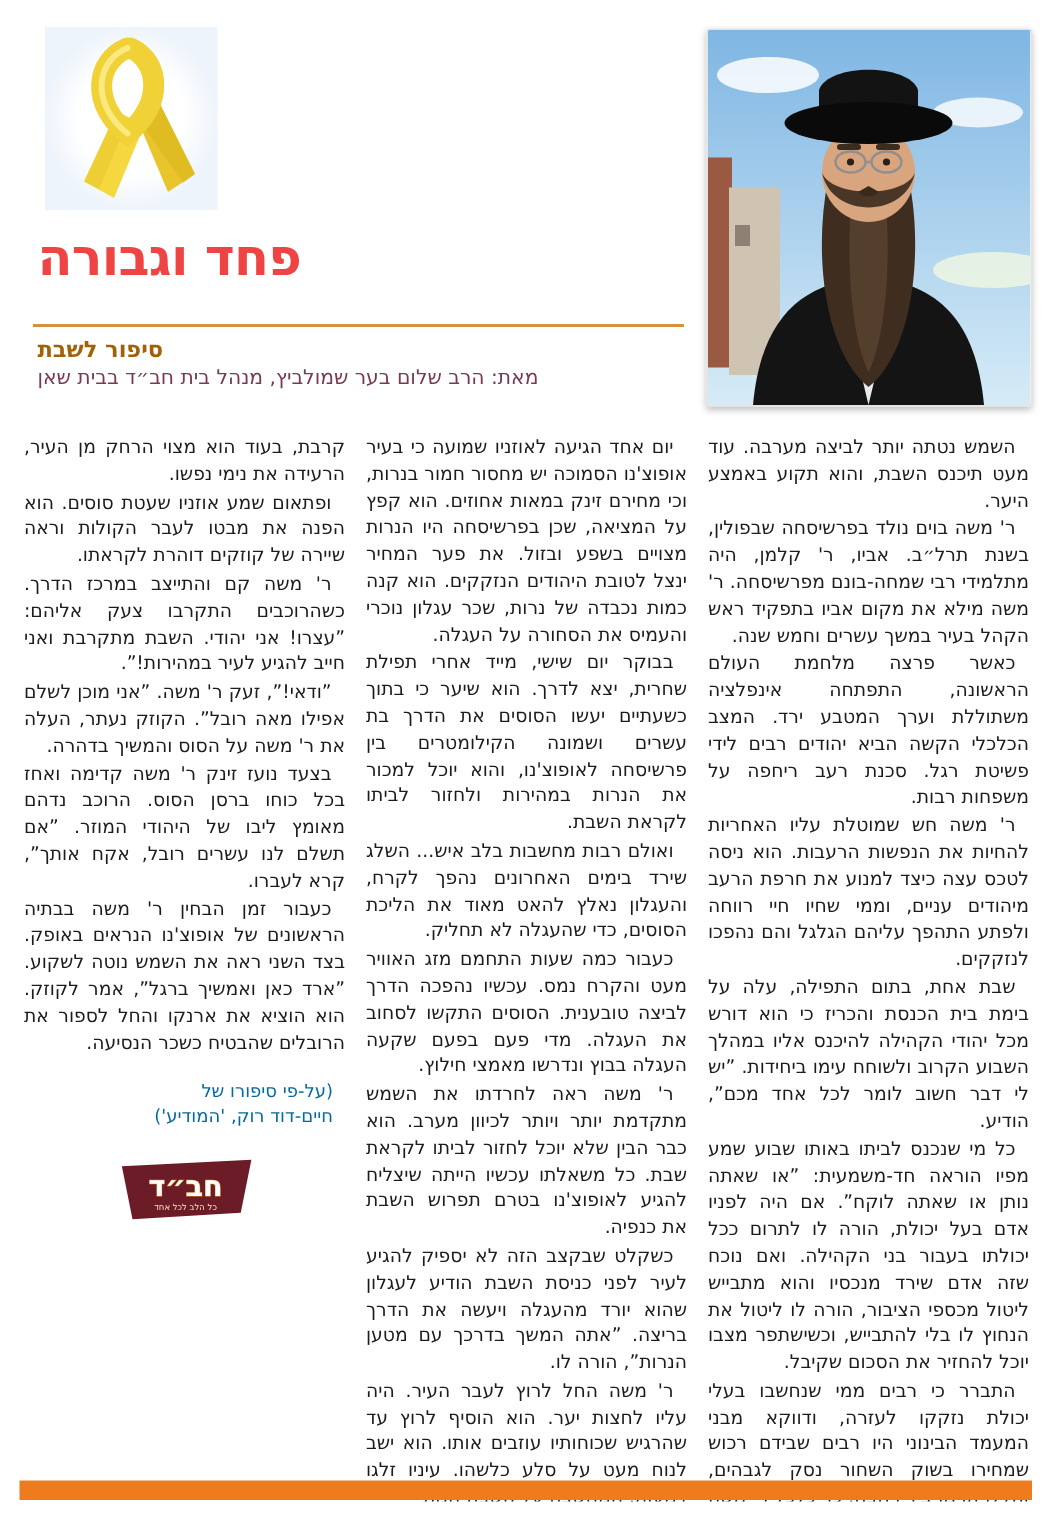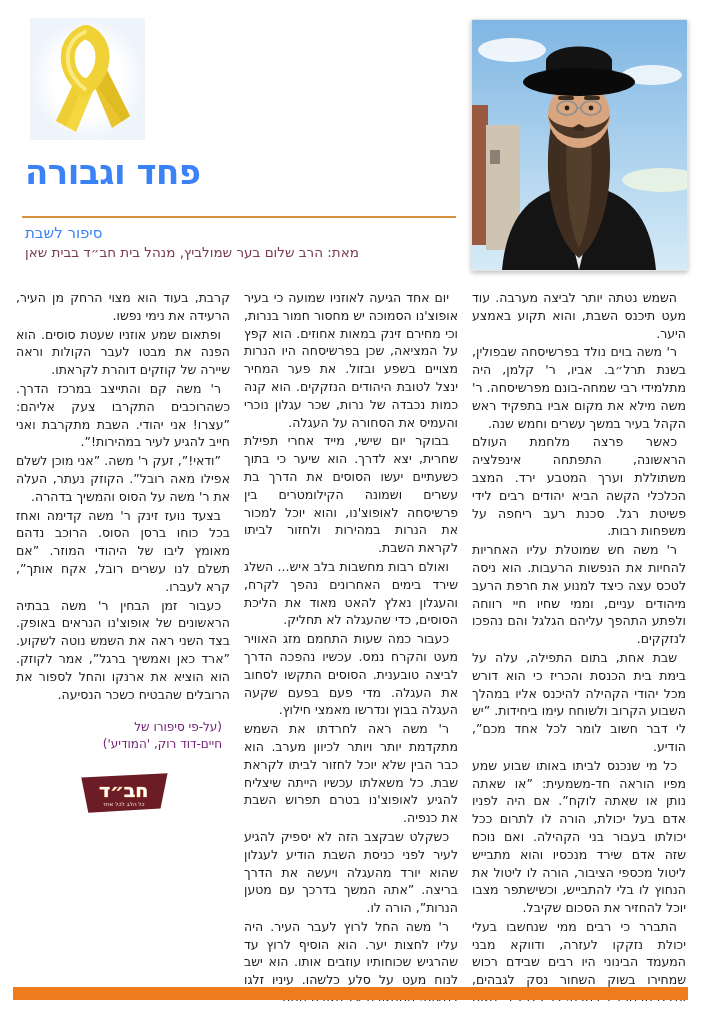--- a/index.html
+++ b/index.html
@@ -6,34 +6,34 @@
   .page{
     position:relative;width:701px;height:1020px;background:#ffffff;overflow:hidden;
     font-family:"DejaVu Sans",sans-serif;direction:rtl;
   }
   
   .ribbon-wrap{position:absolute;left:30px;top:18px;width:115px;height:122px;
     background:radial-gradient(closest-side,#ffffff 60%,#eef4fb 100%);}
   .photo{position:absolute;left:471px;top:19px;width:215px;height:250px;
     border:1px solid #e3e3e3;box-shadow:0 2px 5px rgba(0,0,0,.25);border-radius:2px;overflow:hidden;}
   .title{position:absolute;left:25px;top:152px;font-size:34px;font-weight:bold;
-    color:#3b82f6;letter-spacing:-0.5px;}
+    color:#ef4444;letter-spacing:-0.5px;}
   .title-rule{position:absolute;left:22px;top:216px;width:434px;height:2px;background:#d6913c;}
-  .subtitle{position:absolute;left:25px;top:224px;font-size:15px;font-weight:normal;color:#3b82f6;}
+  .subtitle{position:absolute;left:25px;top:224px;font-size:15px;font-weight:bold;color:#a16207;}
   .byline{position:absolute;left:25px;top:244px;font-size:13.5px;color:#7a3a54;text-align:right;}
   
   .columns{position:absolute;top:289px;right:15px;width:671px;height:712px;
     display:flex;gap:14px;direction:rtl;}
   .col{width:214px;flex:0 0 214px;overflow:hidden;color:#1c1c1c;
     font-size:12.5px;line-height:17.8px;text-align:justify;}
   .para{margin:0 0 1px 0;text-indent:9px;}
   .col-3 .para:first-child{text-indent:0;}
   
   .credit{margin-top:16px;font-size:12px;line-height:17px;text-align:right;
-    padding-right:8px;color:#701a75;}
+    padding-right:8px;color:#0369a1;}
   .logo-block{margin-top:12px;text-align:center;}
   .bottom-bar{position:absolute;left:13px;top:987px;width:675px;height:13px;background:#ee7c1e;}
 </style>
 </head>
 <body>
 
 <div class="page">
 
   <div class="ribbon-wrap">
     <svg width="115" height="122" viewBox="0 0 115 122">

